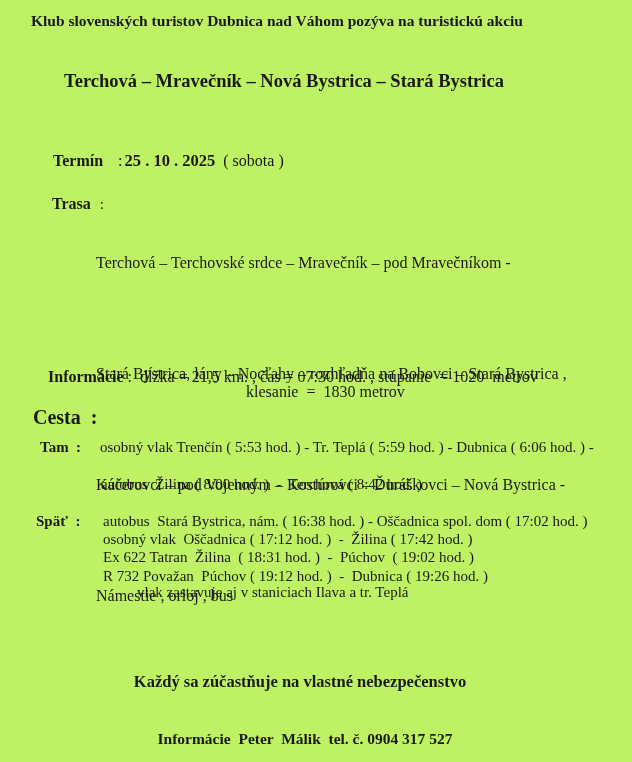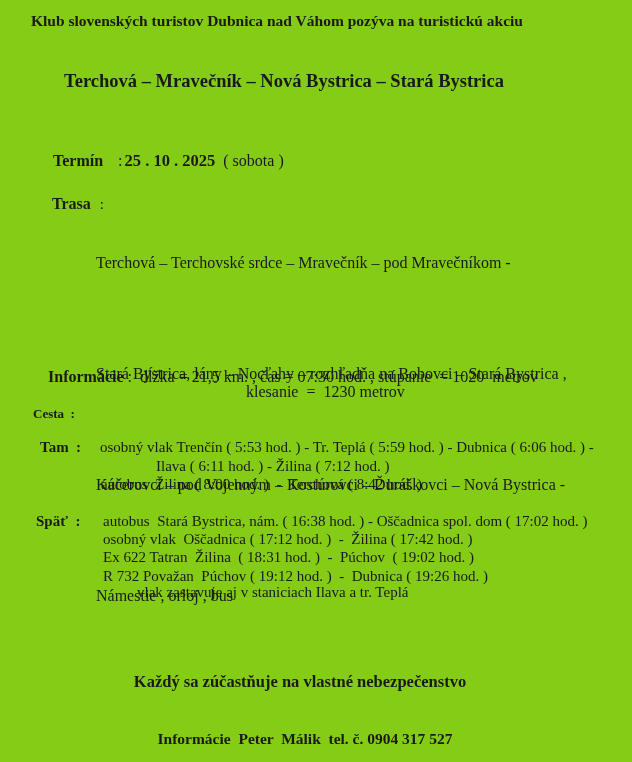--- a/index.html
+++ b/index.html
@@ -5,21 +5,21 @@
   html, body { margin: 0; padding: 0; }
   body {
     width: 632px; height: 762px;
     background: #ffffff;
     font-family: "Liberation Serif", serif;
     color: #1a1a1a;
   }
   #page {
     position: relative;
     width: 632px; height: 762px;
-    background: #84cc16;
+    background: #bef264;
     overflow: hidden;
   }
   .abs { position: absolute; white-space: pre-wrap; }
   .b   { font-weight: bold; }
 
   .doc-header   { top: 12px;  left: 31px;  font-size: 15.5px; font-weight: bold; }
   .doc-title    { top: 71px;  left: 0;     width: 568px; text-align: center;
                   font-size: 18.5px; font-weight: bold; }
 
   .termin-row   { top: 133px; left: 37px;  font-size: 16px; }
@@ -28,21 +28,21 @@
   .termin-note  { margin-left: 8px; }
 
   .trasa-label  { top: 177px; left: 36px;  font-size: 16px; text-align: right; }
   .trasa-colon  { margin-left: 9px; font-weight: normal; font-size: 15px; }
   .trasa-lines  { top: 170px; left: 96px;  font-size: 16px; line-height: 37px; }
 
   .prop-row     { top: 350px; left: 32px;  font-size: 16px; }
   .prop-colon   { margin-left: 4px; font-weight: normal; }
   .prop-text    { margin-left: 8px; }
   .prop-line2   { top: 383px; left: 246px; font-size: 16px; }
-  .cesta-row    { top: 406px; left: 33px;  font-size: 13px; font-weight: bold; }
+  .cesta-row    { top: 406px; left: 33px;  font-size: 20px; font-weight: bold; }
 
   .tam-label    { top: 439px; left: 40px;  font-size: 15px; font-weight: bold; }
   .tam-line-0   { top: 439px; left: 100px; font-size: 15px; }
   .tam-line-1   { top: 458px; left: 156px; font-size: 15px; }
   .tam-line-2   { top: 476px; left: 101px; font-size: 15px; }
 
   .spat-label   { top: 513px; left: 36px;  font-size: 15px; font-weight: bold; text-align: center; }
   .spat-line-0  { top: 513px; left: 103px; font-size: 15px; }
   .spat-line-1  { top: 531px; left: 103px; font-size: 15px; }
   .spat-line-2  { top: 549px; left: 103px; font-size: 15px; }
@@ -73,27 +73,26 @@
   <div class="abs trasa-lines">
     <div>Terchová – Terchovské srdce – Mravečník – pod Mravečníkom -</div>
     <div>Stará Bystrica, lány – Nocľahy – rozhľadňa na Bobovci – Stará Bystrica ,</div>
     <div>Káčerovci – pod Vojenným – Kostúrovci – Ďuráškovci – Nová Bystrica -</div>
     <div>Námestie , orloj , bus</div>
   </div>
 
   <div class="abs prop-row">
     <span class="b">Informácie</span><span class="prop-colon">:</span><span class="prop-text">dĺžka = 21,5 km. , čas = 07:30 hod. , stúpanie  = 1020  metrov</span>
   </div>
-  <div class="abs prop-line2">klesanie  =  1230 metrov</div>
+  <div class="abs prop-line2">klesanie  =  1830 metrov</div>
 
   <div class="abs cesta-row">Cesta  :</div>
 
   <div class="abs tam-label">Tam  :</div>
   <div class="abs tam-line-0">osobný vlak Trenčín ( 5:53 hod. ) - Tr. Teplá ( 5:59 hod. ) - Dubnica ( 6:06 hod. ) -</div>
-  <div class="abs tam-line-1">Ilava ( 6:11 hod. ) - Žilina ( 7:12 hod. )</div>
   <div class="abs tam-line-2">autobus  Žilina ( 8:00 hod. )  -  Terchová ( 8:42 hod. )</div>
 
   <div class="abs spat-label">Späť  :</div>
   <div class="abs spat-line-0">autobus  Stará Bystrica, nám. ( 16:38 hod. ) - Oščadnica spol. dom ( 17:02 hod. )</div>
   <div class="abs spat-line-1">osobný vlak  Oščadnica ( 17:12 hod. )  -  Žilina ( 17:42 hod. )</div>
   <div class="abs spat-line-2">Ex 622 Tatran  Žilina  ( 18:31 hod. )  -  Púchov  ( 19:02 hod. )</div>
   <div class="abs spat-line-3">R 732 Považan  Púchov ( 19:12 hod. )  -  Dubnica ( 19:26 hod. )</div>
   <div class="abs spat-line-4">vlak zastavuje aj v staniciach Ilava a tr. Teplá</div>
 
   <div class="abs notice-row">Každý sa zúčastňuje na vlastné nebezpečenstvo</div>

